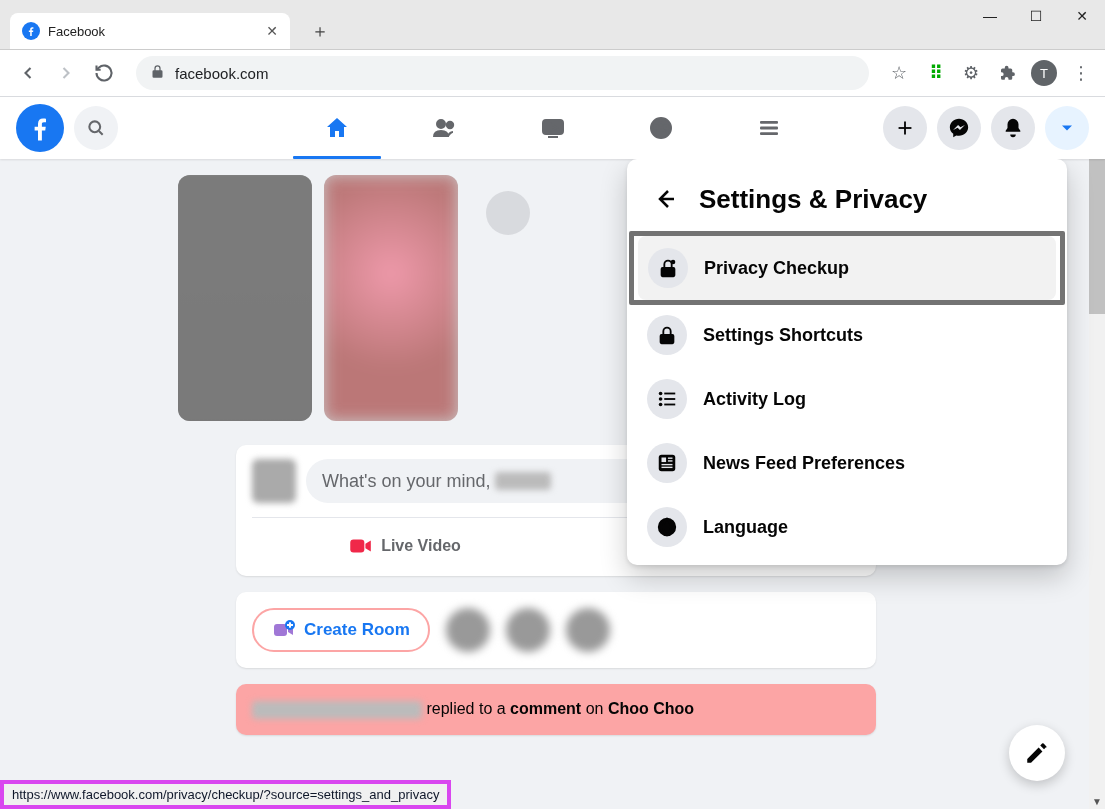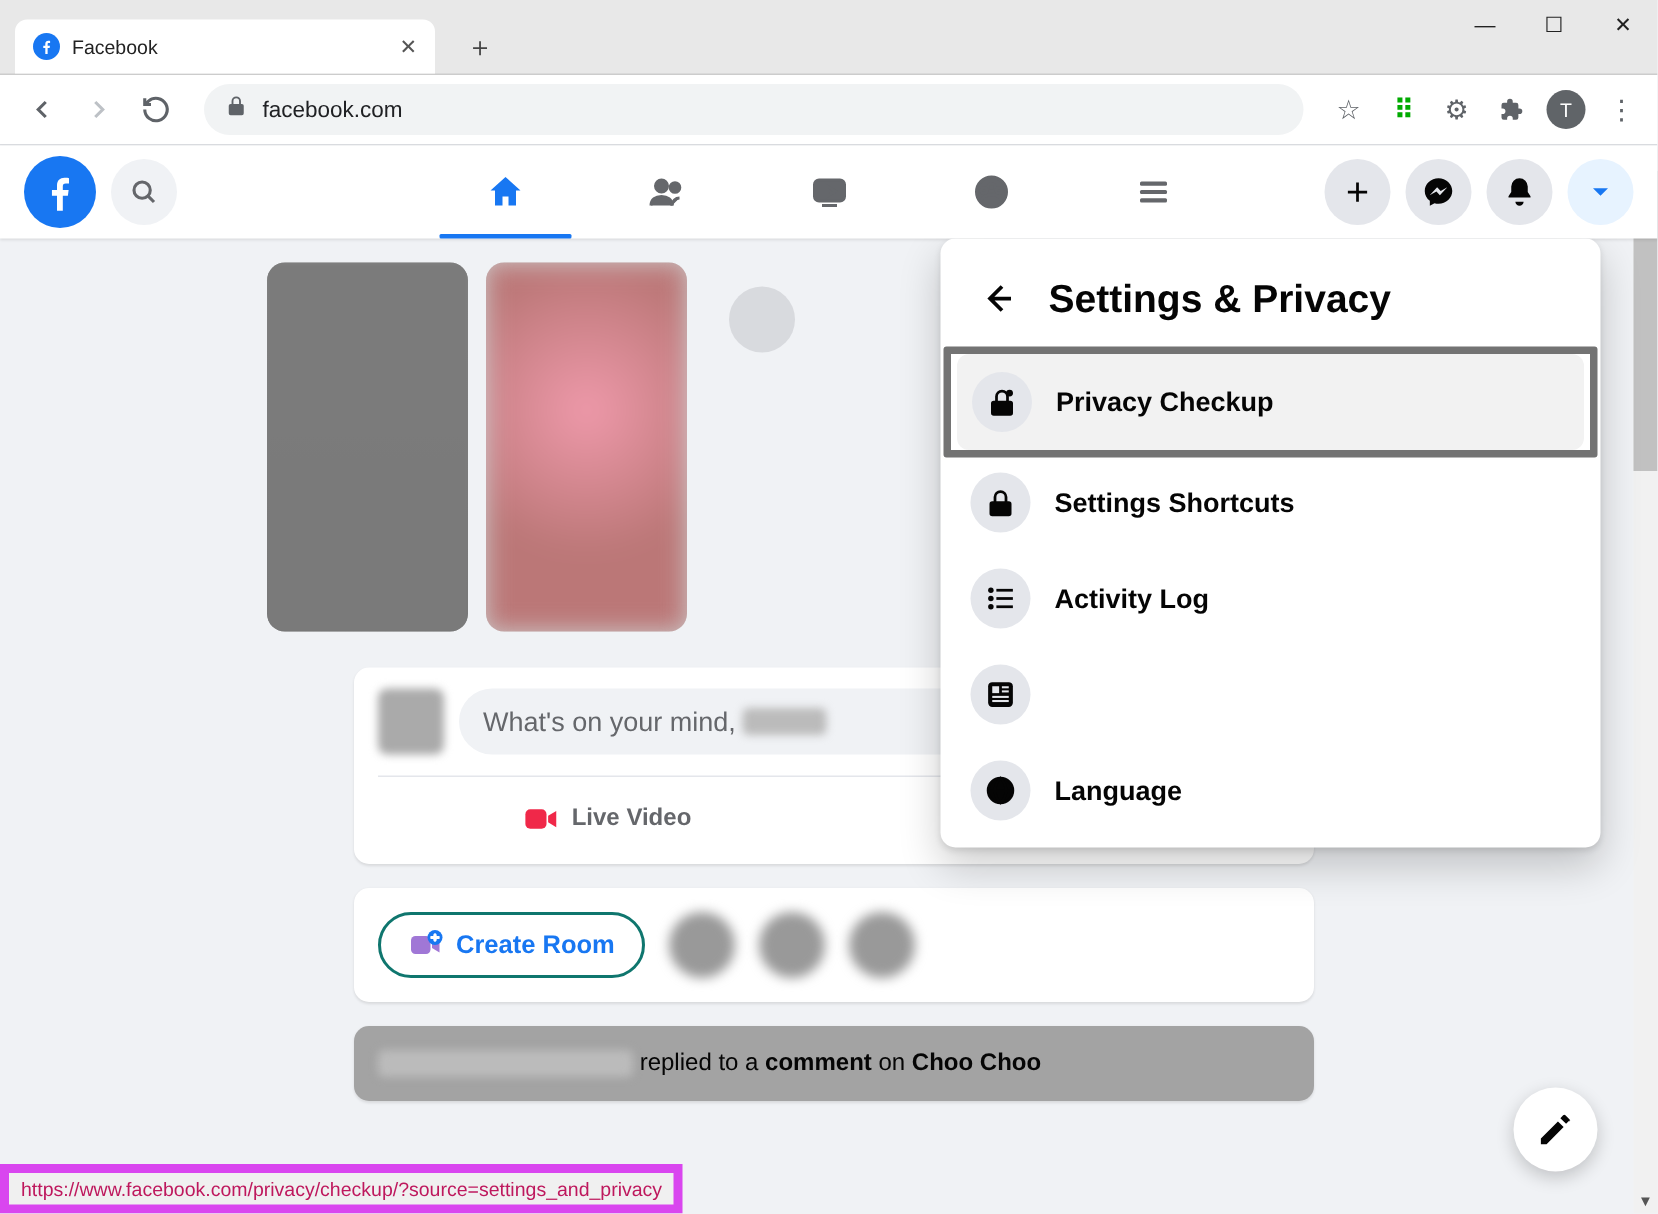--- a/index.html
+++ b/index.html
@@ -63,44 +63,44 @@
   .avatar-blur { width:44px; height:44px; border-radius:6px; background:#aaa; filter: blur(3px); }
   .composer-input { flex:1; height:44px; background:#f0f2f5; border-radius:22px; display:flex; align-items:center; padding:0 16px; color:#65676b; font-size:18px; }
   .composer-name-blur { display:inline-block; width:56px; height:18px; background:#bbb; filter:blur(3px); border-radius:4px; margin-left:4px; vertical-align:middle;}
   .composer-actions { display:flex; margin-top:14px; border-top:1px solid #e4e6eb; padding-top:8px; }
   .caction { flex:1; display:flex; align-items:center; justify-content:center; gap:8px; height:40px; color:#65676b; font-weight:700; font-size:16px; }
   .caction .ic { width:26px; height:26px; }
   .ic-live { color:#f02849; }
   .ic-photo { color:#45bd62; }
 
   .rooms-card { width:640px; margin:16px 0 0 236px; background:#fff; border-radius:10px; box-shadow:0 1px 2px rgba(0,0,0,.1); padding:16px; display:flex; align-items:center; gap:16px;}
-  .create-room-btn { border:2px solid #0f766e; color:#1877f2; background:#fff; border-radius:24px; height:44px; padding:0 18px; display:flex; align-items:center; gap:8px; font-weight:600; font-size:17px;}
+  .create-room-btn { border:2px solid #fca5a5; color:#1877f2; background:#fff; border-radius:24px; height:44px; padding:0 18px; display:flex; align-items:center; gap:8px; font-weight:600; font-size:17px;}
   .room-av { width:44px; height:44px; border-radius:50%; background:#999; filter:blur(4px); }
 
-  .feed-card { width:640px; margin:16px 0 0 236px; background:#a3a3a3; border-radius:10px; box-shadow:0 1px 2px rgba(0,0,0,.1); padding:16px; font-size:16px; color:#050505;}
+  .feed-card { width:640px; margin:16px 0 0 236px; background:#fca5a5; border-radius:10px; box-shadow:0 1px 2px rgba(0,0,0,.1); padding:16px; font-size:16px; color:#050505;}
   .feed-name-blur { display:inline-block; width:170px; height:18px; background:#bbb; filter:blur(3px); border-radius:4px; vertical-align:middle;}
 
   
   .settings-panel { position:absolute; right:38px; top:0; width:440px; background:#fff; border-radius:10px; box-shadow:0 12px 28px rgba(0,0,0,.2),0 2px 4px rgba(0,0,0,.1); padding:12px 10px 6px; z-index:20;}
   .sp-header { display:flex; align-items:center; gap:16px; padding:10px 10px 16px; }
   .back-arrow { width:36px; height:36px; display:flex; align-items:center; justify-content:center; color:#050505; }
   .sp-title { font-size:26px; font-weight:800; color:#050505; }
   .sp-item { display:flex; align-items:center; gap:16px; padding:12px 10px; border-radius:8px; }
   .sp-item .iconwrap { width:40px; height:40px; border-radius:50%; background:#e4e6eb; display:flex; align-items:center; justify-content:center; color:#050505; }
   .sp-item .iconwrap svg { width:22px; height:22px; fill:#050505; }
   .sp-label { font-size:18px; font-weight:600; color:#050505; }
   .highlight-box { border:5px solid #737373; border-radius:2px; margin: -2px -8px; padding: 0 4px;}
   .highlight-box .sp-item { background:#f2f2f2; }
 
   
   .fab { position:absolute; right:40px; bottom:28px; width:56px; height:56px; border-radius:50%; background:#fff; box-shadow:0 4px 12px rgba(0,0,0,.2); display:flex; align-items:center; justify-content:center; z-index:15;}
   .fab svg { width:26px; height:26px; fill:#050505; }
 
   
-  .status-bar { position:absolute; left:0; bottom:0; background:#f0f0f0; border:6px solid #d946ef; padding:3px 8px; font-size:13px; color:#be185d; z-index:30;}
+  .status-bar { position:absolute; left:0; bottom:0; background:#f0f0f0; border:4px solid #d946ef; padding:3px 8px; font-size:13px; color:#0f172a; z-index:30;}
 </style>
 </head>
 <body>
 
 <div class="chrome-top">
   <div class="tab">
     <span class="tab-favicon">
       <svg viewBox="0 0 24 24">
           <path d="M13.5 22v-8h2.7l.4-3.1h-3.1V8.9c0-.9.3-1.5 1.6-1.5h1.7V4.6C16.5 4.5 15.5 4.4 14.4 4.4c-2.4 0-4 1.5-4 4.1v2.4H7.7V14h2.7v8h3.1z"></path>
         </svg>
@@ -344,20 +344,21 @@
       <div class="iconwrap">
           <svg viewBox="0 0 24 24">
             <rect x="3" y="3" width="18" height="18" rx="3"></rect>
             <rect x="6" y="6" width="5" height="5" fill="#e4e6eb"></rect>
             <rect x="13" y="6" width="5" height="1.5" fill="#e4e6eb"></rect>
             <rect x="13" y="9" width="5" height="1.5" fill="#e4e6eb"></rect>
             <rect x="6" y="13" width="12" height="1.5" fill="#e4e6eb"></rect>
             <rect x="6" y="16" width="12" height="1.5" fill="#e4e6eb"></rect>
           </svg>
         </div>
+      <div class="sp-label">News Feed Preferences</div>
     </div>
 
     <div class="sp-item">
       <div class="iconwrap">
           <svg viewBox="0 0 24 24" fill="none" stroke="#050505" stroke-width="2">
             <circle cx="12" cy="12" r="9"></circle>
             <path d="M3 12h18M12 3c2.5 2.5 4 5.5 4 9s-1.5 6.5-4 9c-2.5-2.5-4-5.5-4-9s1.5-6.5 4-9z"></path>
           </svg>
         </div>
       <div class="sp-label">Language</div>

